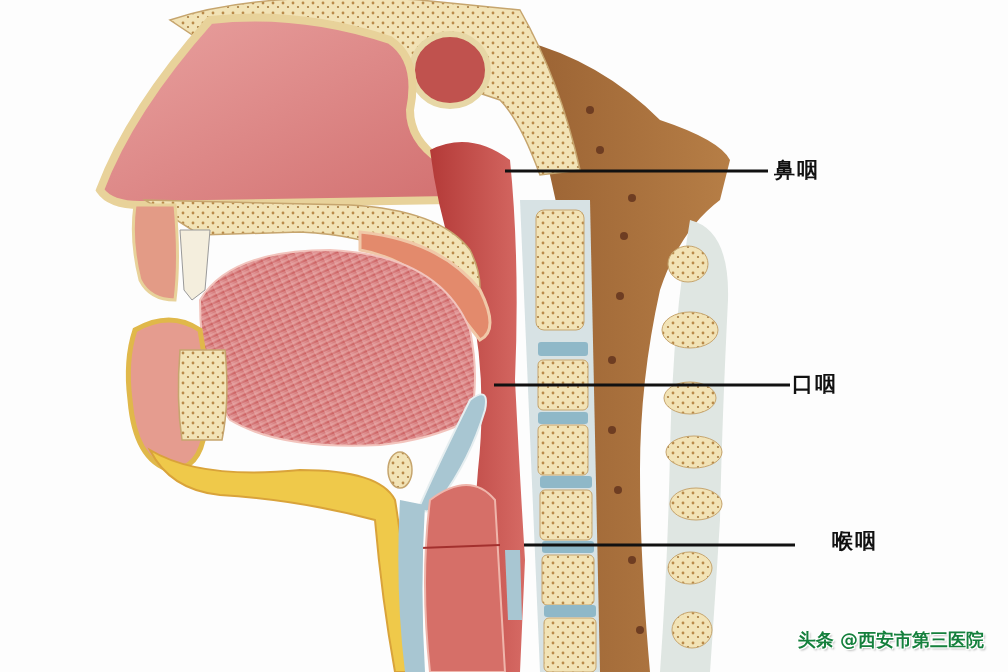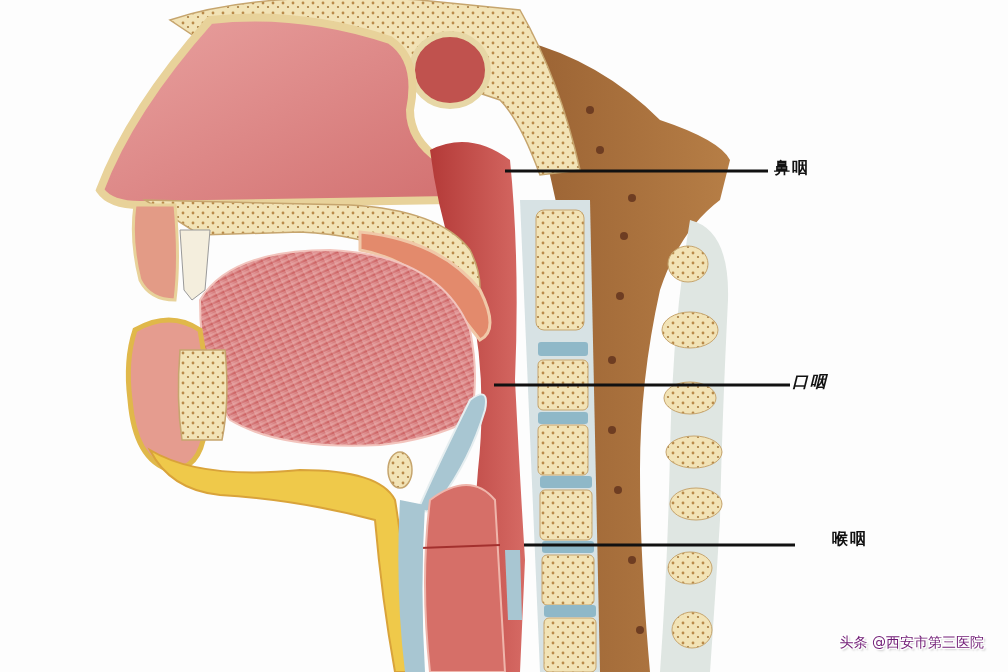--- a/index.html
+++ b/index.html
@@ -3,28 +3,28 @@
   <meta charset="utf-8">
   <style>
     html, body { margin: 0; padding: 0; }
     body {
       width: 1008px; height: 672px; overflow: hidden; position: relative;
       background: #fdfdfd;
       font-family: "DejaVu Sans", sans-serif;
     }
     #stage { position: absolute; left: 0; top: 0; width: 1008px; height: 672px; }
     .label {
-      position: absolute; font-weight: bold; font-size: 16px; color: #111;
+      position: absolute; font-weight: bold; font-size: 21px; color: #111;
       letter-spacing: 2px; white-space: nowrap; line-height: 1;
       font-family: "DejaVu Sans", sans-serif;
     }
     .watermark {
-      position: absolute; right: 24px; bottom: 20px; font-size: 14px; color: #701a75;
+      position: absolute; right: 24px; bottom: 20px; font-size: 18px; color: #15803d;
       text-shadow: 1px 1px 0 #fff, -1px -1px 0 #fff, 1px -1px 0 #fff, -1px 1px 0 #fff, 2px 2px 2px rgba(0,0,0,0.25);
-      white-space: nowrap; font-family: "DejaVu Sans", sans-serif;
+      white-space: nowrap; font-family: "DejaVu Sans", sans-serif; font-weight: bold;
     }
   </style>
 </head>
 <body>
 
 <div id="stage">
   <svg width="1008" height="672" viewBox="0 0 1008 672">
     <defs>
       <linearGradient id="gNasal" x1="0" y1="0" x2="1" y2="1">
         <stop offset="0" stop-color="#e9a2a0"></stop>
@@ -131,17 +131,17 @@
     <path d="M505 550 L520 550 L522 620 L508 620 Z" fill="#a8c6d2"></path>
 
     <g stroke="#111" stroke-width="3">
       <line x1="505" y1="171" x2="768" y2="171"></line>
       <line x1="494" y1="385" x2="790" y2="385"></line>
       <line x1="524" y1="545" x2="795" y2="545"></line>
     </g>
   </svg>
 
   <div class="label" style="left:774px; top:160px;">鼻咽</div>
-  <div class="label" style="left:792px; top:374px;font-style:italic;">口咽</div>
+  <div class="label" style="left:792px; top:374px;">口咽</div>
   <div class="label" style="left:832px; top:531px;">喉咽</div>
 
   <div class="watermark">头条 @西安市第三医院</div>
 </div>
 
 </body></html>

